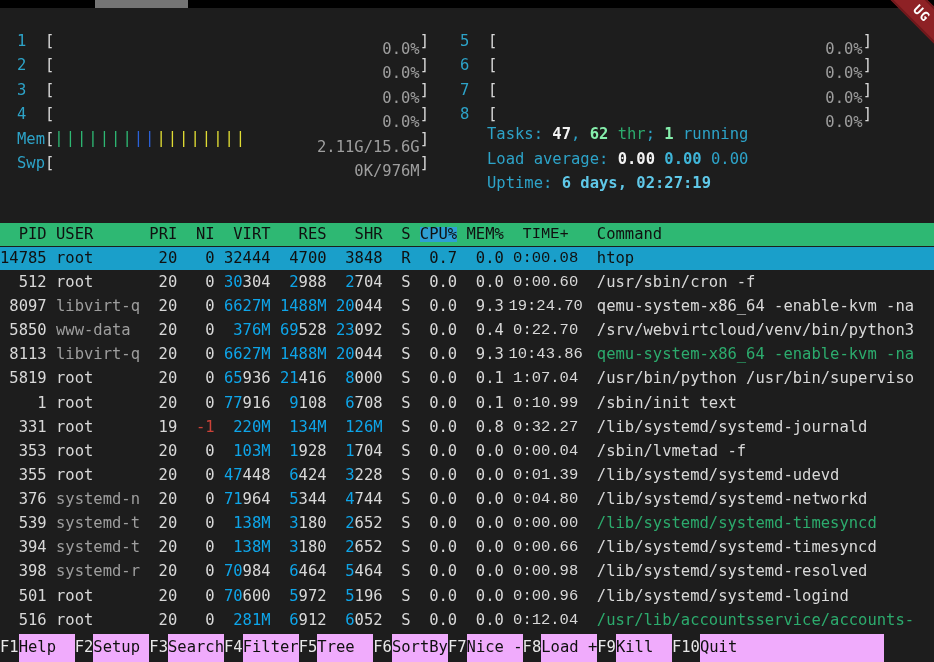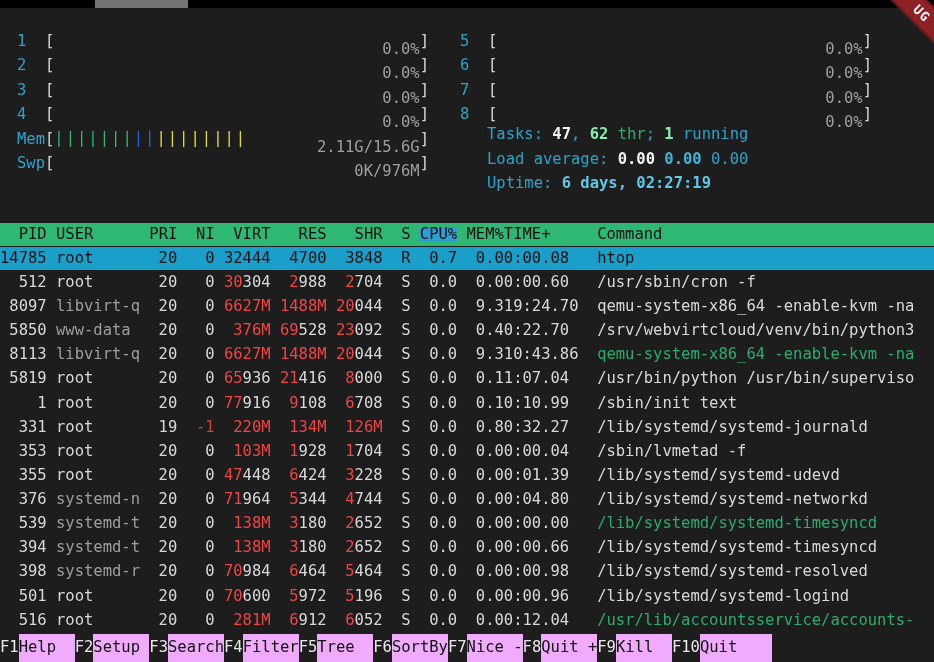--- a/index.html
+++ b/index.html
@@ -36,32 +36,32 @@
   
   .prow{position:absolute;left:0;width:934px;height:23px;display:flex;align-items:center;white-space:pre;}
   .phead{background:#2eb873;}
   .phead span{color:#101010;}
   .c-pid{flex:none;width:5ch;text-align:right;}
   .c-user{flex:none;width:9ch;margin-left:1ch;text-align:left;}
   .c-pri,.c-ni{flex:none;width:3ch;margin-left:1ch;text-align:right;}
   .c-virt,.c-res,.c-shr{flex:none;width:5ch;margin-left:1ch;text-align:right;}
   .c-s{flex:none;width:2ch;margin-left:1ch;text-align:right;}
   .c-cpu,.c-mem{flex:none;width:4ch;margin-left:1ch;text-align:right;}
-  .c-time{flex:none;width:10ch;text-align:left;padding-right:1ch;box-sizing:border-box;}
+  .c-time{flex:none;width:10ch;text-align:center;padding-right:1ch;box-sizing:border-box;font-family:Liberation Mono, monospace;}
   .c-cmd{flex:1;text-align:left;overflow:hidden;}
-  .hi{color:#ef4444;}
+  .hi{color:#0ea5e9;}
   .dim{color:#9e9e9e;}
   .red{color:#cb4238;}
   .cmd-green{color:#2cab6d;}
   .sort{background:#2e9fd4;}
   .sel{background:#1a9fca;}
   .sel span{color:#101010 !important;}
 
   
-  .fbar{position:absolute;left:0;top:634px;width:772px;height:28px;display:flex;align-items:stretch;background:#1d1d1d;text-align:center;}
+  .fbar{position:absolute;left:0;top:634px;width:884px;height:28px;display:flex;align-items:stretch;background:#1d1d1d;text-align:center;}
   .fkey{flex:none;display:flex;align-items:center;color:#e8e8e8;white-space:pre;}
   .flabel{flex:none;width:6ch;background:#f0abfc;color:#101010;display:flex;align-items:center;white-space:pre;}
   .flabel.last{flex:1;}
 </style>
 </head>
 <body>
 
 <div class="screen">
   <div class="topbar">
     <div class="toptab"></div>
@@ -116,19 +116,19 @@
       <span class="flabel">Search</span>
       <span class="fkey">F4</span>
       <span class="flabel">Filter</span>
       <span class="fkey">F5</span>
       <span class="flabel">Tree</span>
       <span class="fkey">F6</span>
       <span class="flabel">SortBy</span>
       <span class="fkey">F7</span>
       <span class="flabel">Nice -</span>
       <span class="fkey">F8</span>
-      <span class="flabel">Quit +</span>
+      <span class="flabel">Load +</span>
       <span class="fkey">F9</span>
       <span class="flabel">Kill</span>
       <span class="fkey">F10</span>
       <span class="flabel last">Quit</span>
     </div>
 </div>
 
 </body></html>

